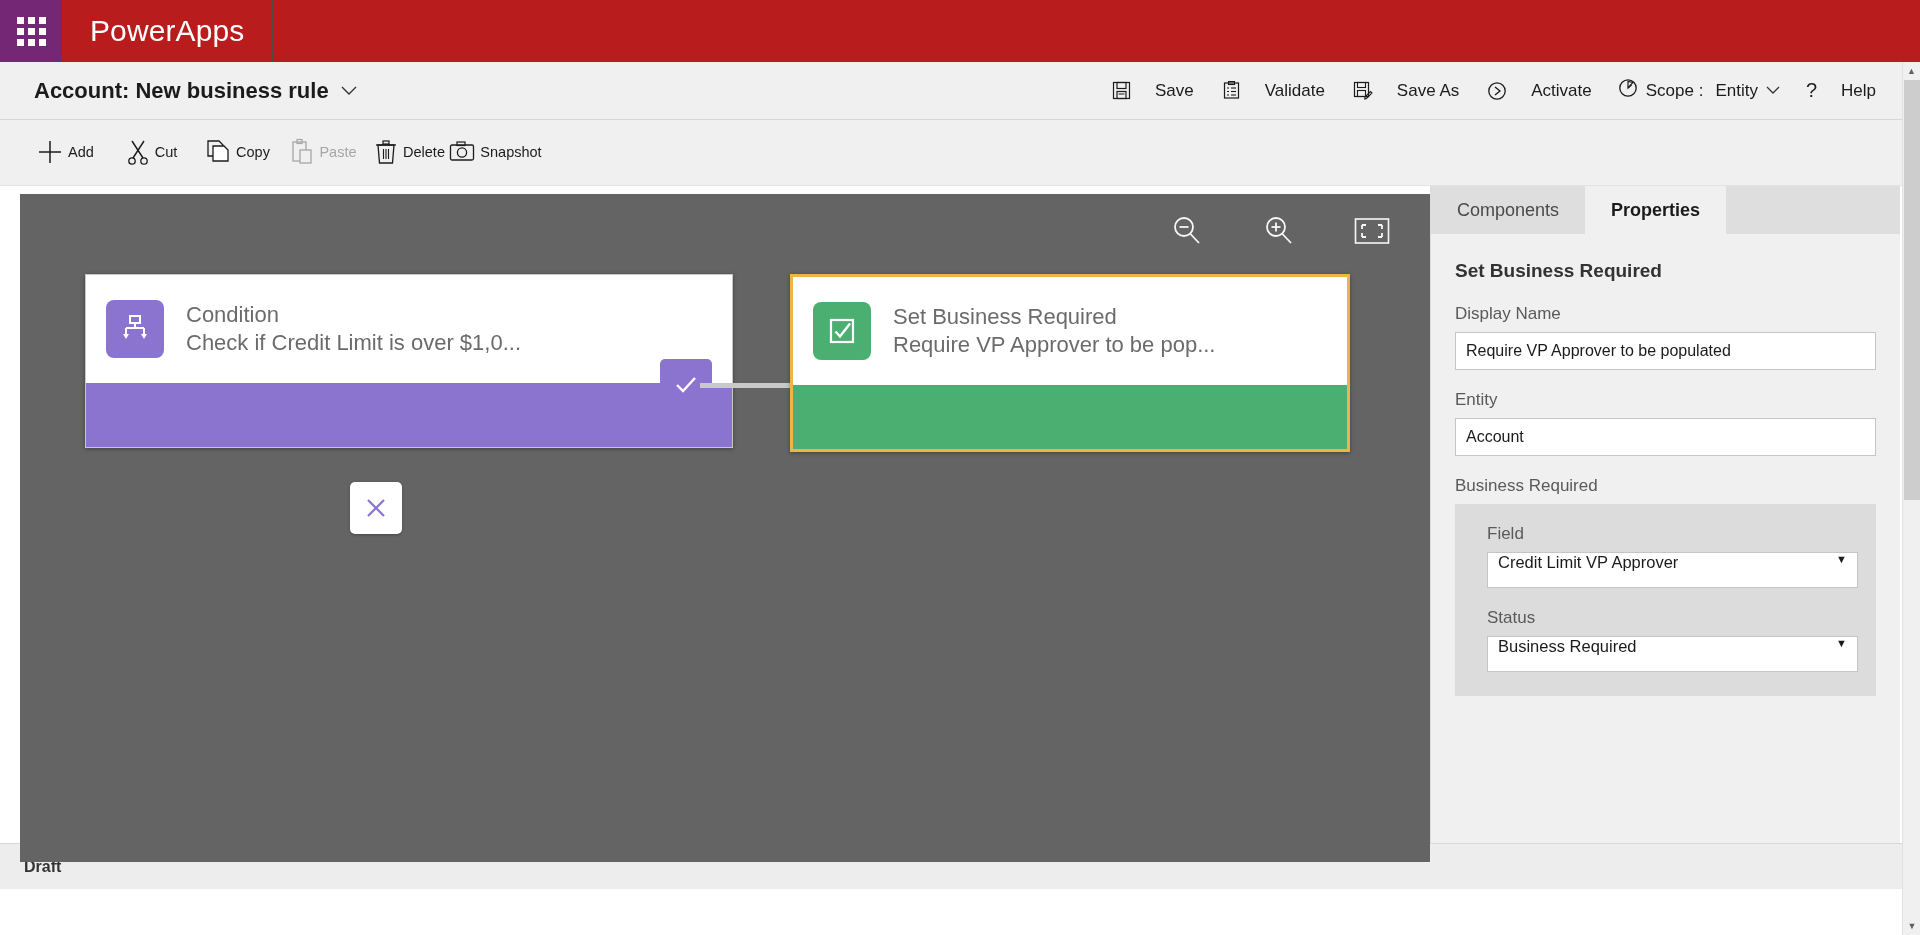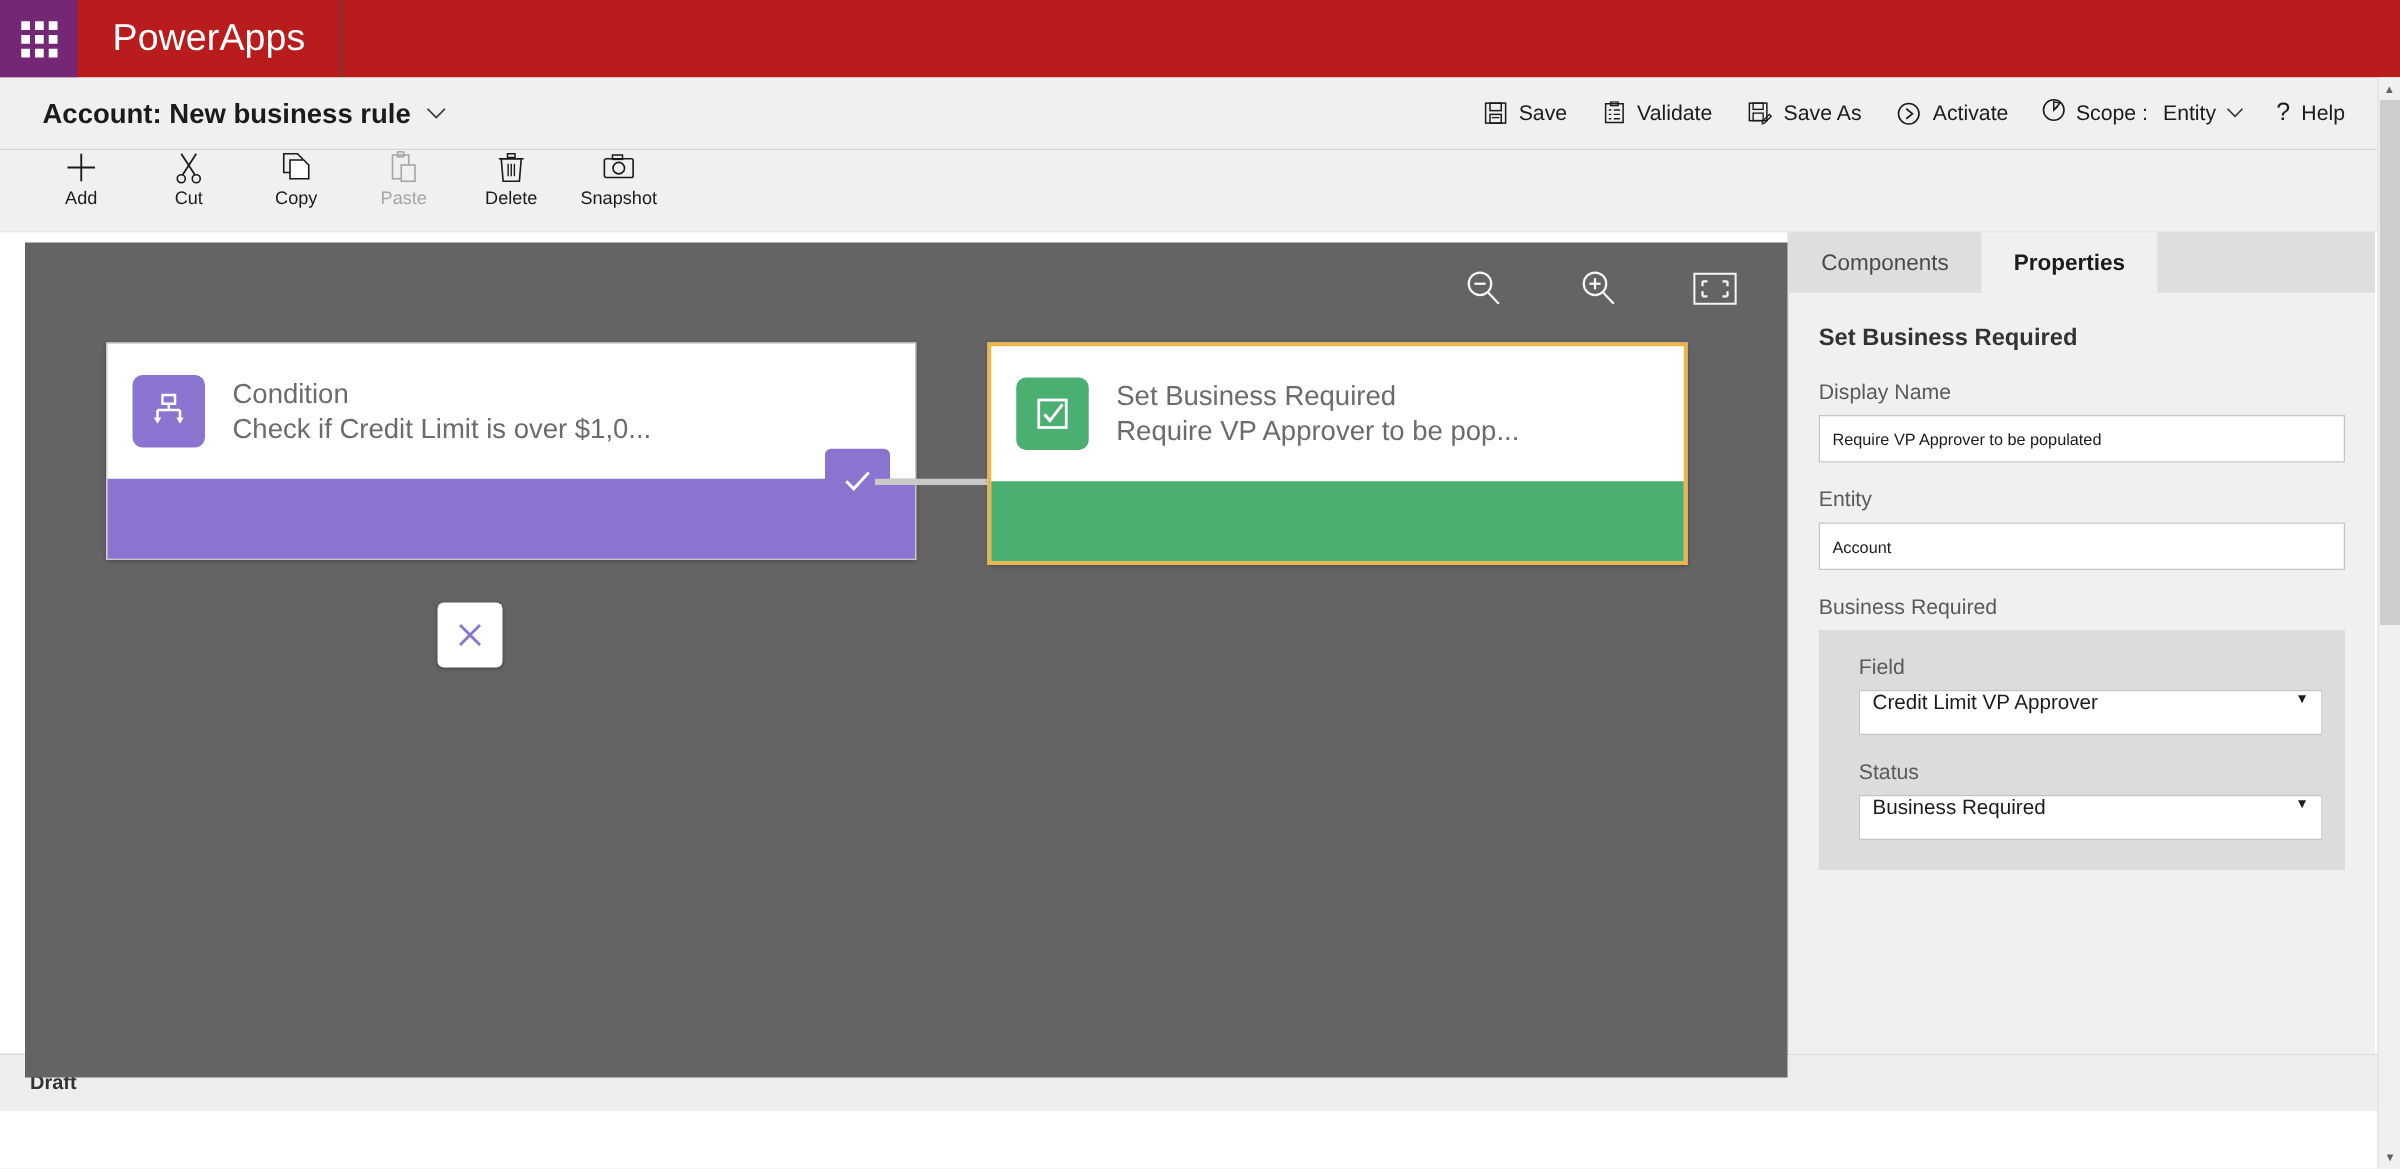--- a/index.html
+++ b/index.html
@@ -73,21 +73,21 @@
 
   .cmd-actions {
     margin-left: auto;
     display: flex;
     align-items: center;
     gap: 0px;
   }
   .cmd-btn {
     display: flex;
     align-items: center;
-    gap: 9px;
+    gap: 24px;
     padding: 7px 14px;
     font-size: 17px;
     color: #1b1b1b;
     cursor: pointer;
     white-space: nowrap;
   }
   .cmd-btn svg { display: block; }
   .scope-group {
     display: flex;
     align-items: center;
@@ -108,22 +108,23 @@
     background: #f0f0f0;
     display: flex;
     align-items: center;
     padding-left: 22px;
     border-bottom: 1px solid #e3e3e3;
   }
   .tool {
     width: 86px;
     height: 62px;
     display: flex;
-    flex-direction: column;
-    align-items: center;
+    flex-direction: row;
+    align-items: center;
+    justify-content: center;
     gap: 4px;
     cursor: pointer;
     color: #1b1b1b;
   }
   .tool.disabled { color: #a6a6a6; cursor: default; }
   .tool-label { font-size: 14.5px; line-height: 1; }
   .tool-ico { height: 26px; display: flex; align-items: flex-end; }
 
   
   .workspace {
@@ -273,21 +274,21 @@
   .field-label {
     font-size: 17px;
     color: #5a5a5a;
     margin-bottom: 8px;
   }
   .text-input {
     width: 100%;
     height: 38px;
     background: #ffffff;
     border: 1px solid #c5c5c5;
-    font-size: 13px;
+    font-size: 16px;
     color: #1b1b1b;
     padding: 16px 10px;
     font-family: "Liberation Sans", sans-serif;
     display: flex;
     align-items: center;
     margin-bottom: 20px;
   }
   .subgroup {
     background: #dcdcdc;
     padding: 20px 18px 24px 32px;

